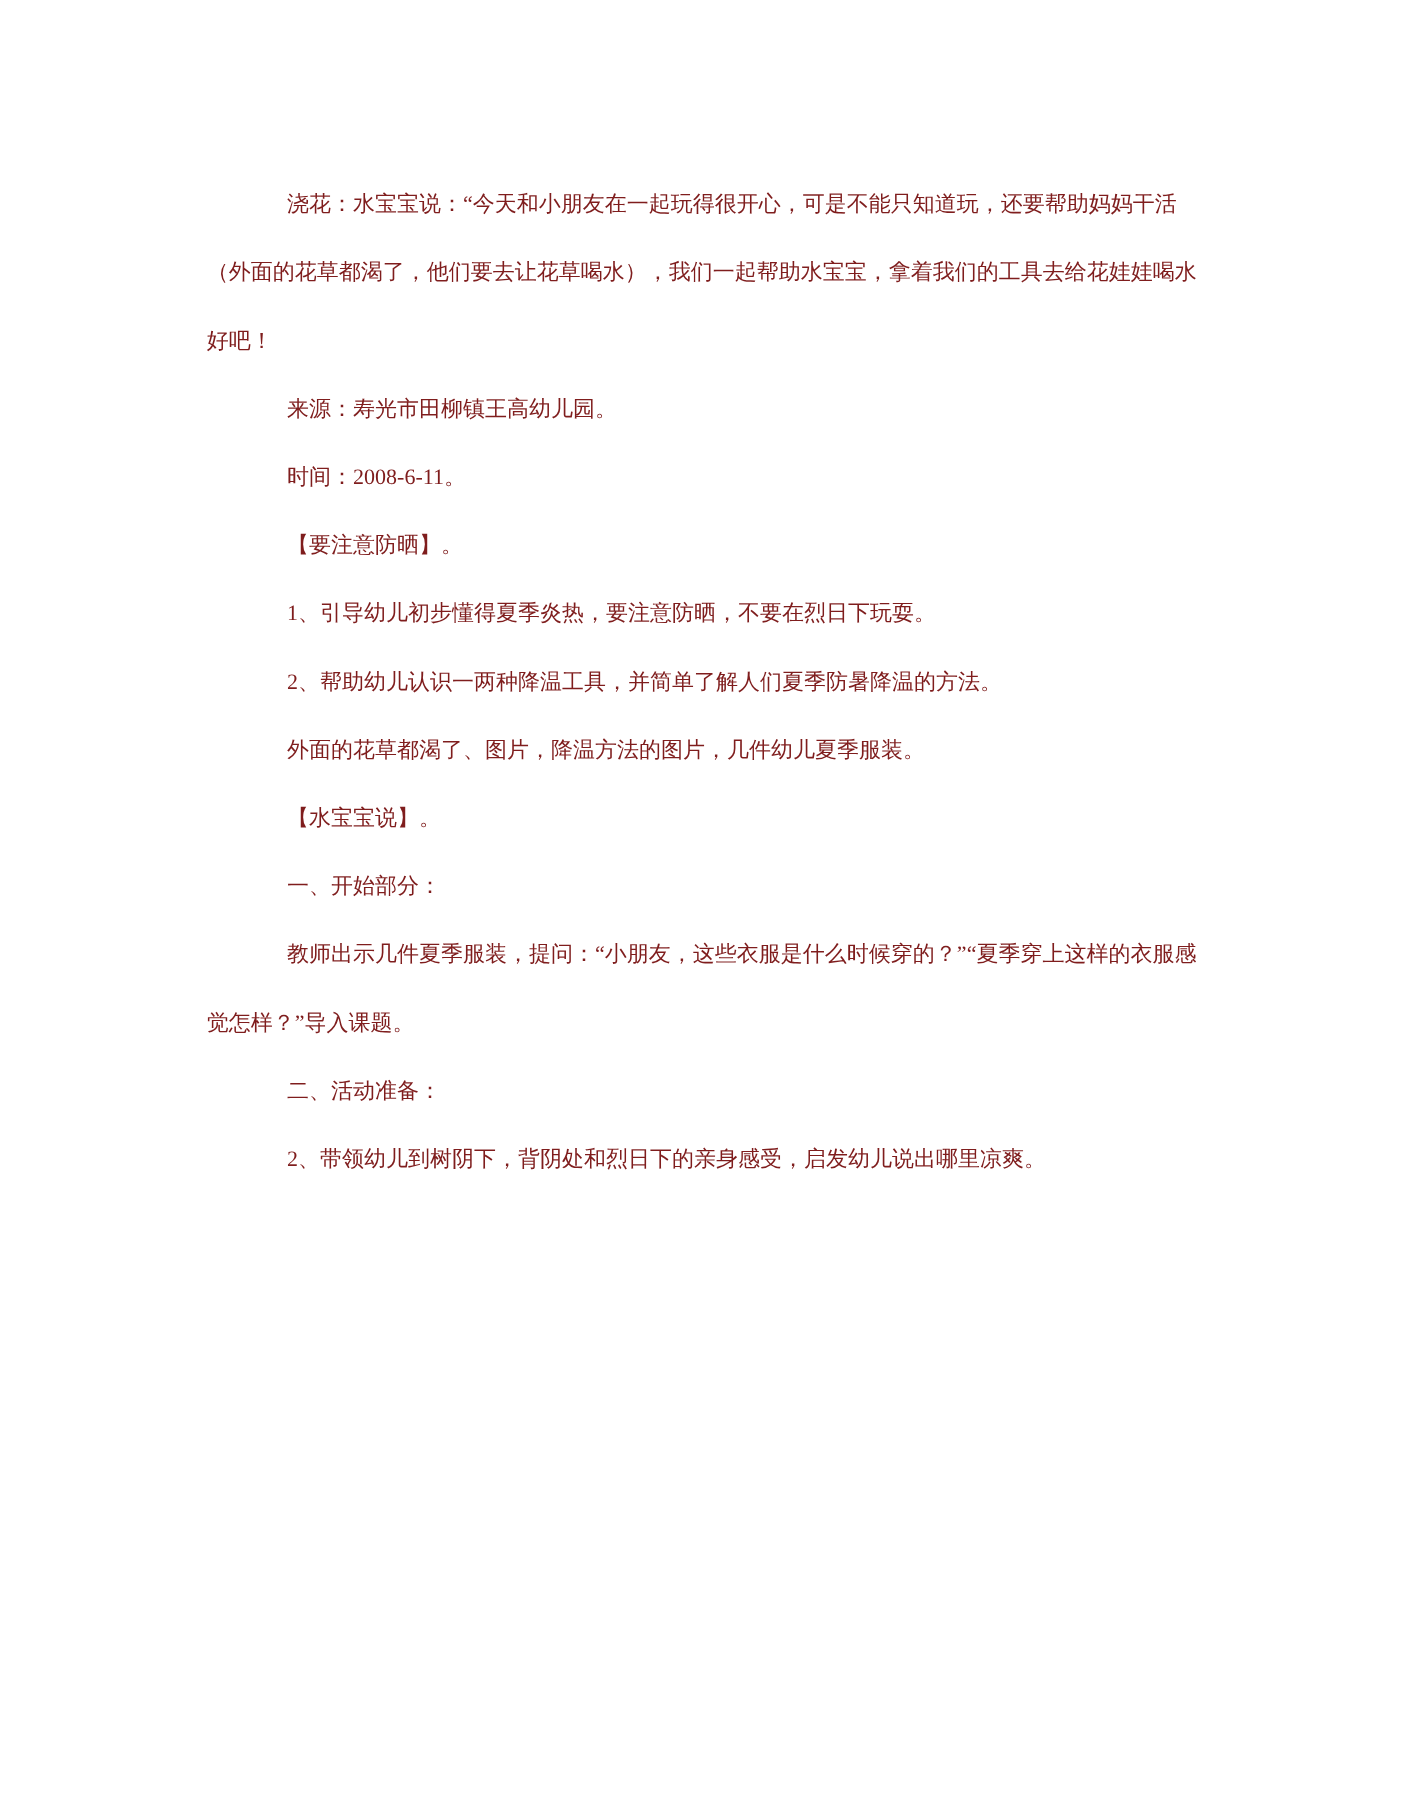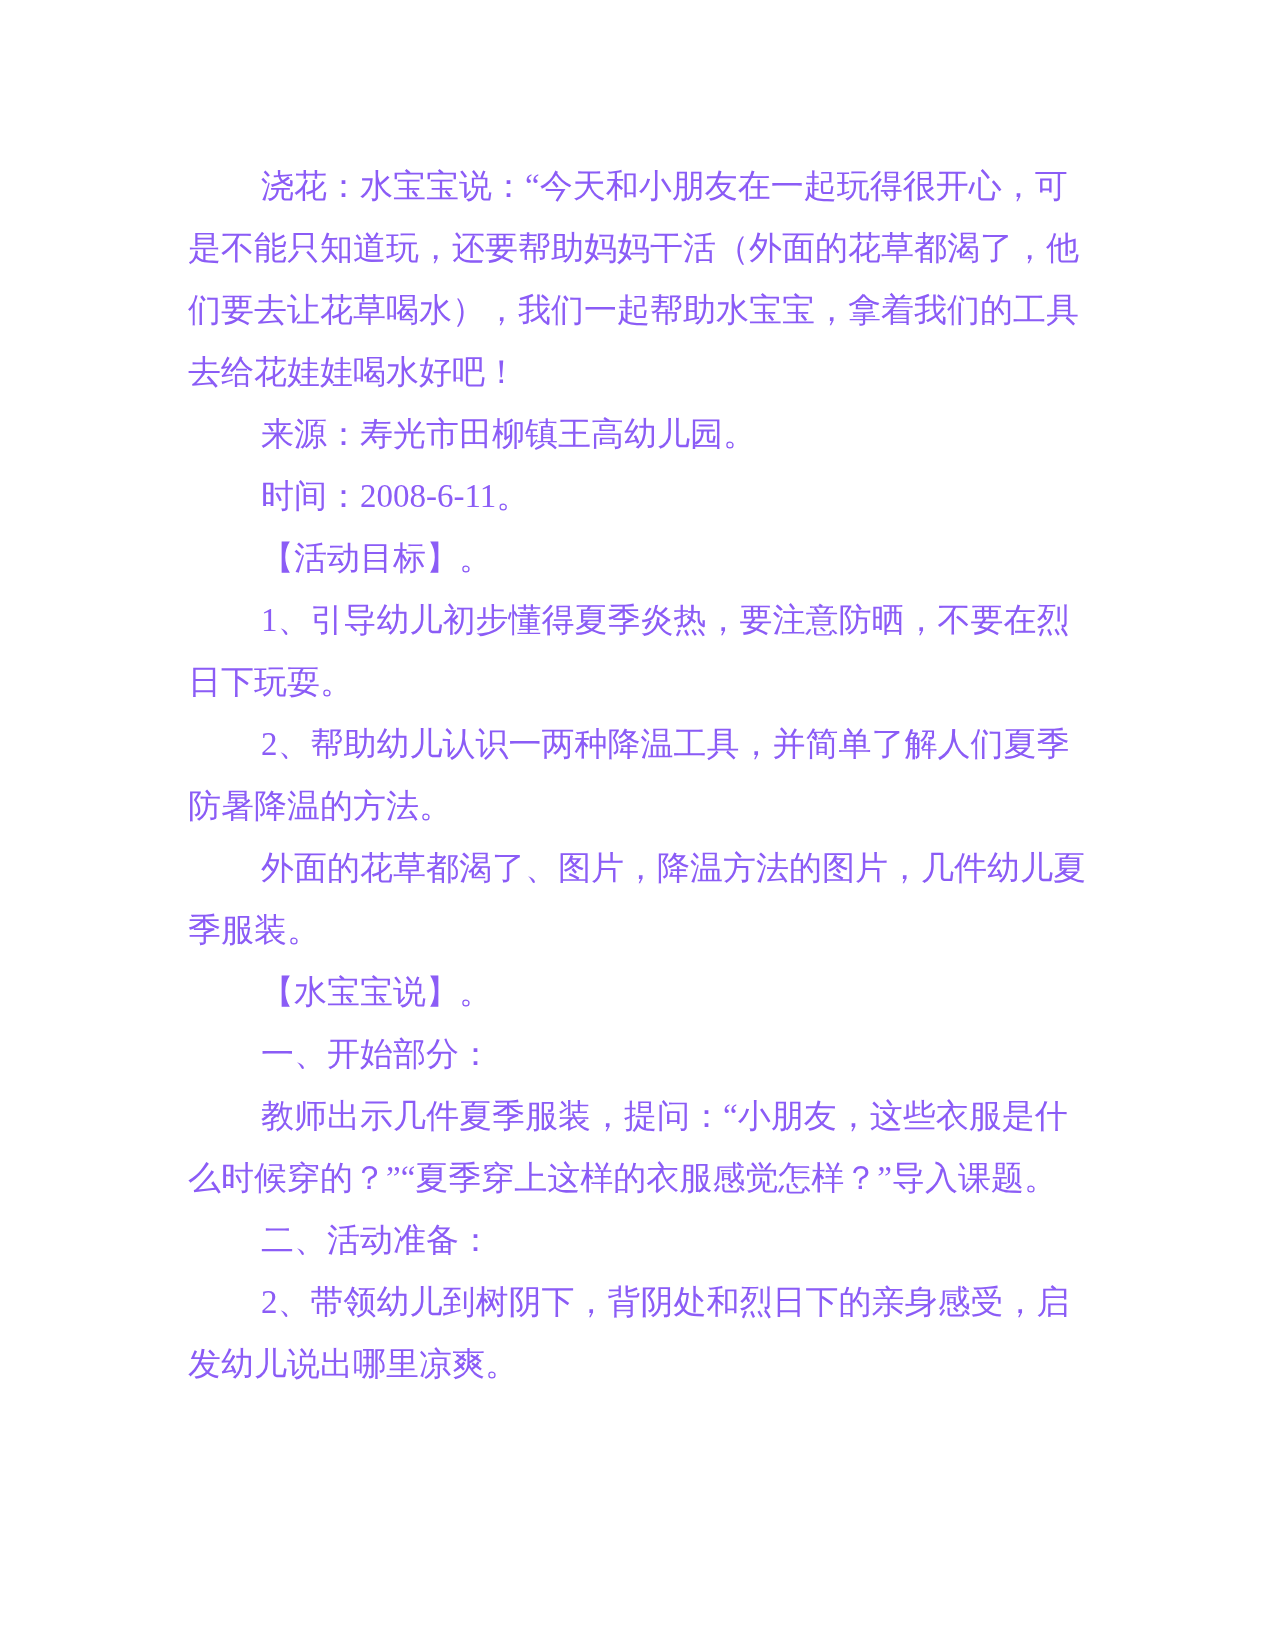--- a/index.html
+++ b/index.html
@@ -15,43 +15,43 @@
     position: relative;
     width: 1275px;
     height: 1650px;
     background: #ffffff;
   }
   .doc-body {
     position: absolute;
     left: 188px;
     top: 155px;
     width: 900px;
-    color: #8b5cf6;
-    font-size: 33px;
+    color: #7f1d1d;
+    font-size: 20px;
     line-height: 62px;
     text-align: left;
     line-break: anywhere;
     font-weight: 400;
     -webkit-font-smoothing: antialiased;
   }
   p.para {
     margin: 0;
     padding: 0;
     text-indent: 73px;
   }
 </style>
 </head>
 <body>
 
 <div class="page">
   <div class="doc-body">
       <p class="para">浇花：水宝宝说：“今天和小朋友在一起玩得很开心，可是不能只知道玩，还要帮助妈妈干活（外面的花草都渴了，他们要去让花草喝水），我们一起帮助水宝宝，拿着我们的工具去给花娃娃喝水好吧！</p>
       <p class="para">来源：寿光市田柳镇王高幼儿园。</p>
       <p class="para">时间：2008-6-11。</p>
-      <p class="para">【活动目标】。</p>
+      <p class="para">【要注意防晒】。</p>
       <p class="para">1、引导幼儿初步懂得夏季炎热，要注意防晒，不要在烈日下玩耍。</p>
       <p class="para">2、帮助幼儿认识一两种降温工具，并简单了解人们夏季防暑降温的方法。</p>
       <p class="para">外面的花草都渴了、图片，降温方法的图片，几件幼儿夏季服装。</p>
       <p class="para">【水宝宝说】。</p>
       <p class="para">一、开始部分：</p>
       <p class="para">教师出示几件夏季服装，提问：“小朋友，这些衣服是什么时候穿的？”“夏季穿上这样的衣服感觉怎样？”导入课题。</p>
       <p class="para">二、活动准备：</p>
       <p class="para">2、带领幼儿到树阴下，背阴处和烈日下的亲身感受，启发幼儿说出哪里凉爽。</p>
     </div>
 </div>

